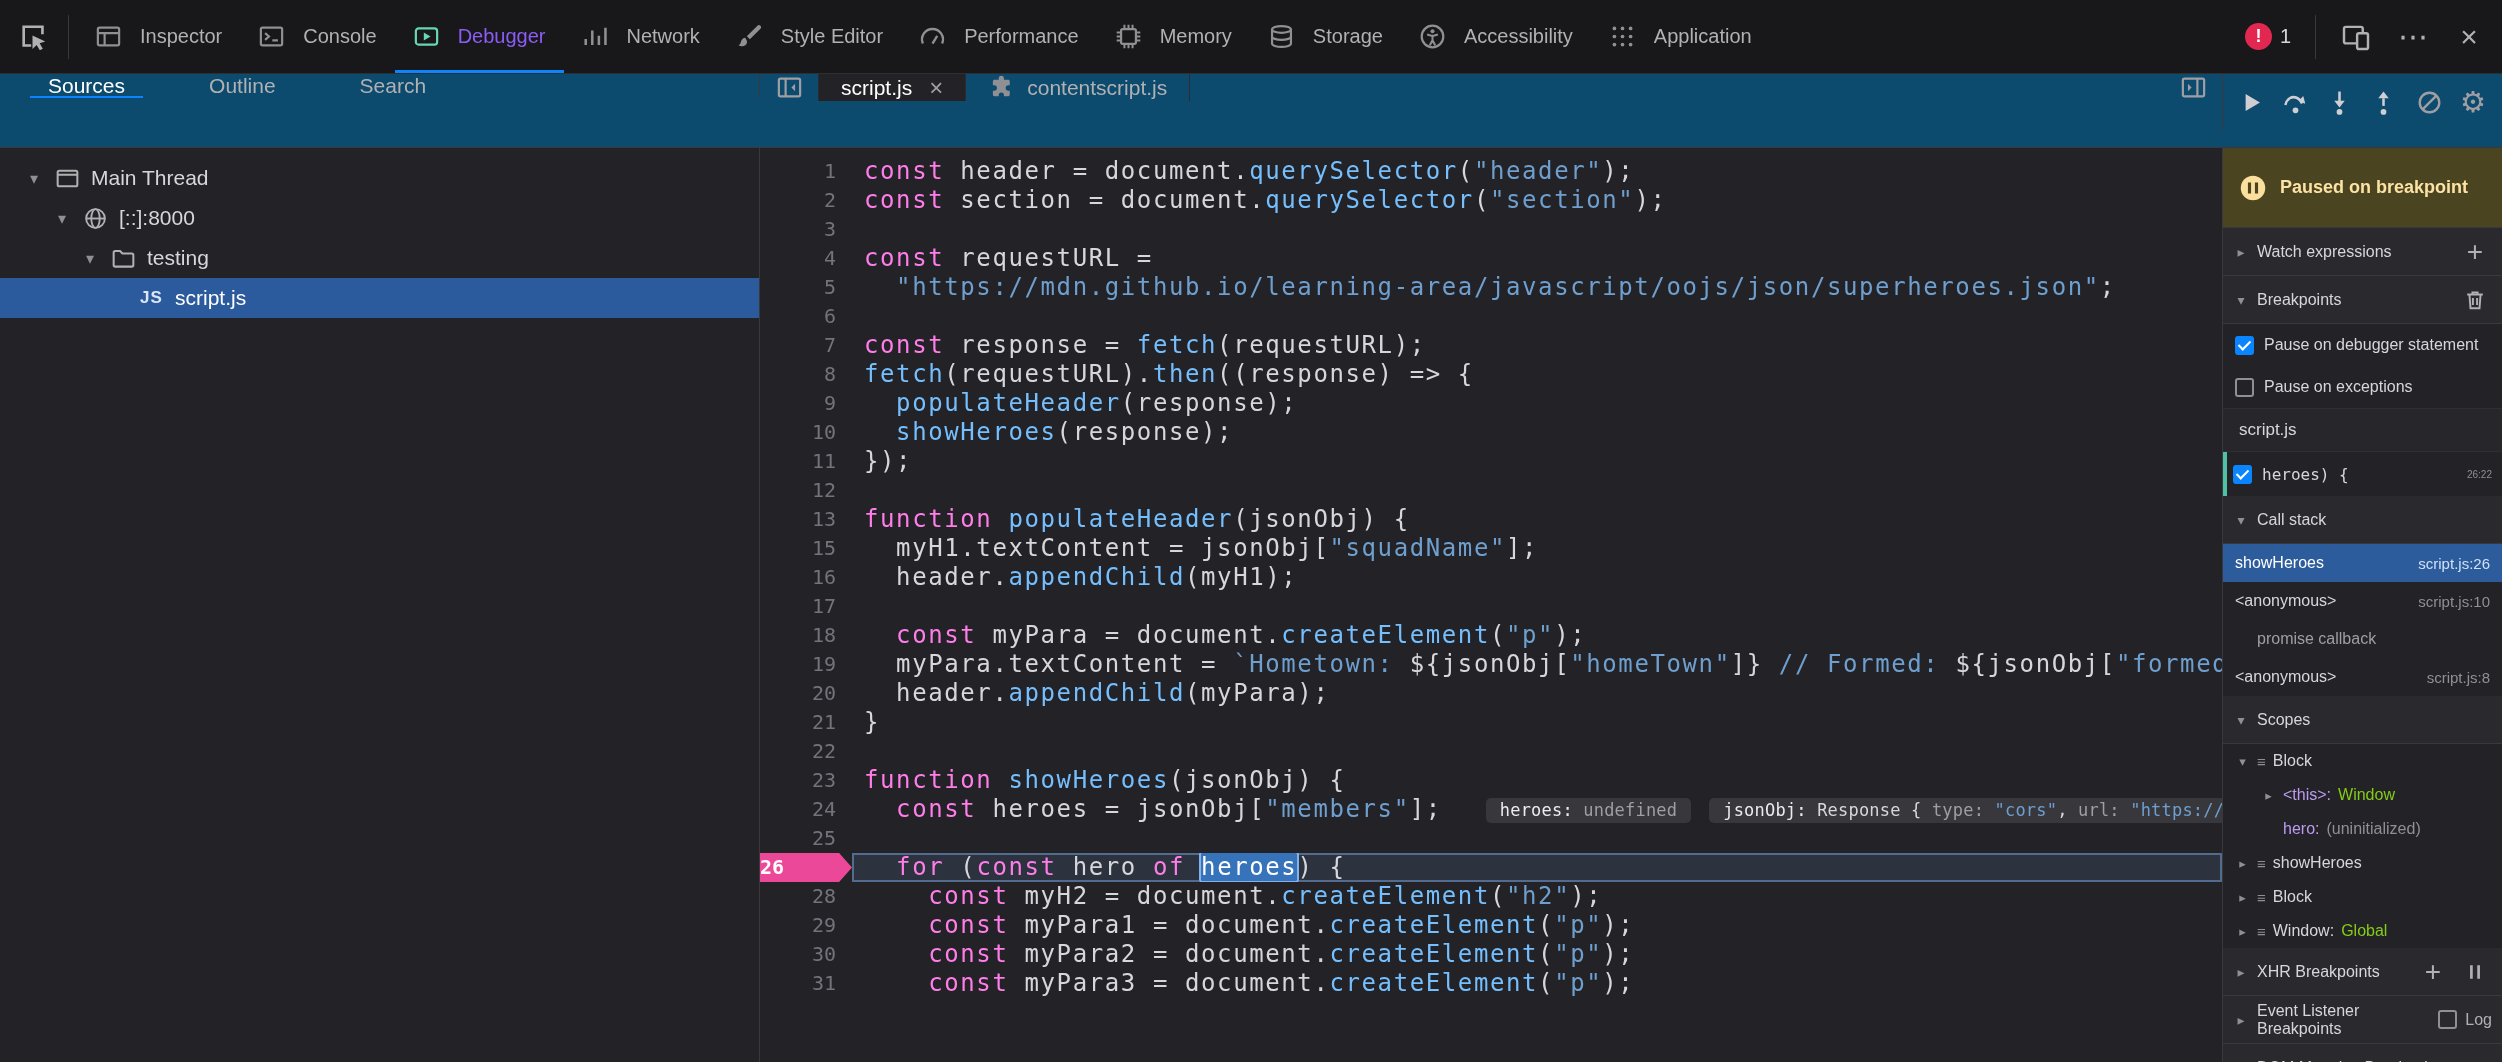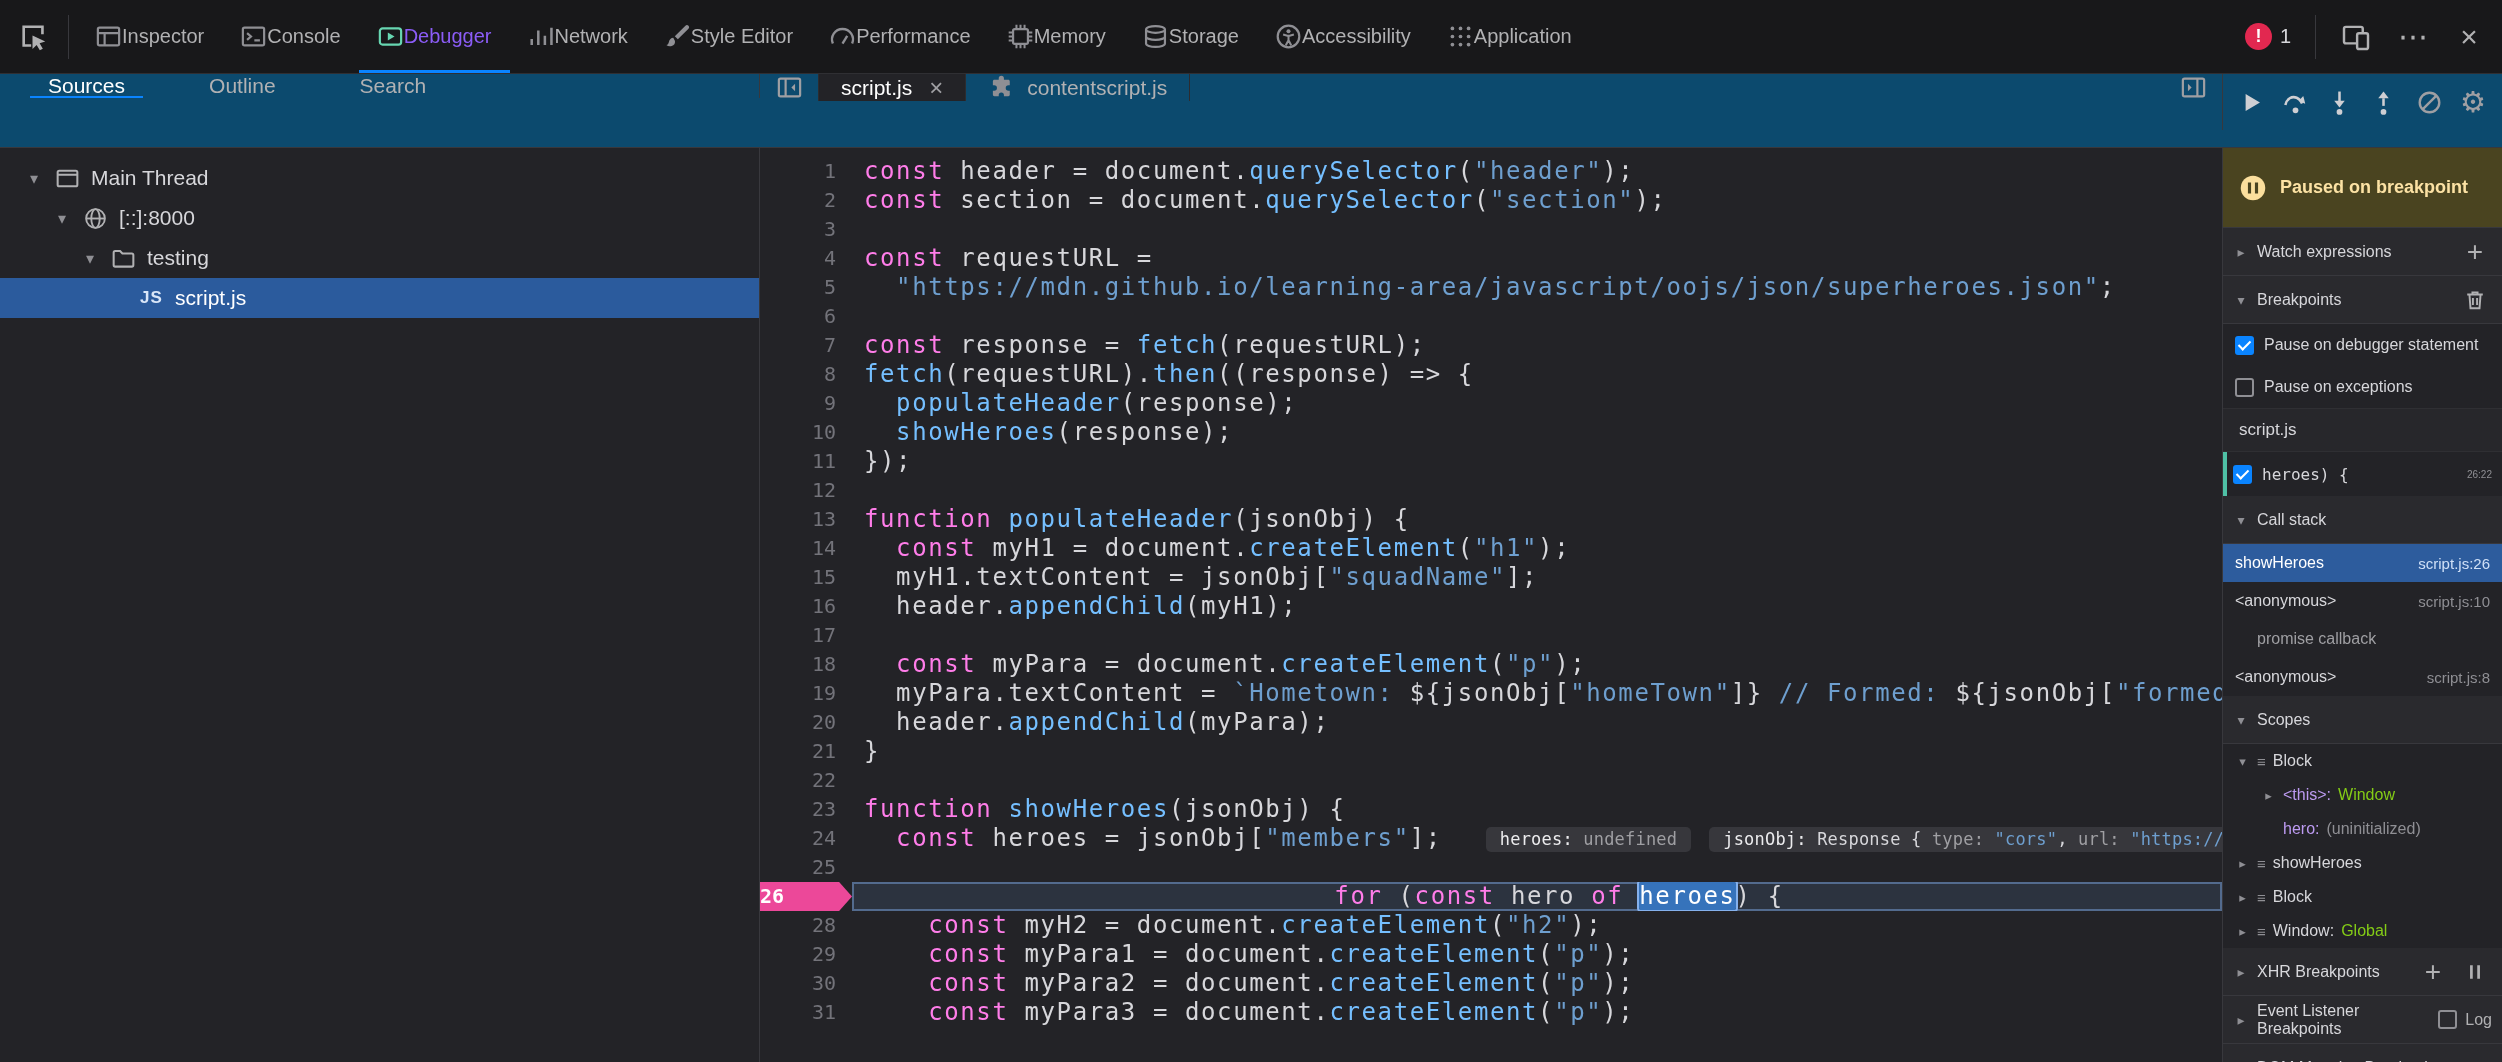--- a/index.html
+++ b/index.html
@@ -13,21 +13,21 @@
   .icon svg{width:100%;height:100%;}
   .txt-icon{font-size:26px;line-height:1;color:inherit;}
   .vsep{width:1px;height:44px;background:#38383d;margin:0 8px;flex:0 0 auto;}
   button{background:none;border:none;padding:0;margin:0;color:inherit;font:inherit;cursor:default;}
 
   
   .toolbox-bar{height:74px;flex:0 0 74px;background:#18181a;border-bottom:1px solid #2f2f33;display:flex;align-items:center;padding:0 8px;}
   .icon-btn{width:52px;height:60px;display:flex;align-items:center;justify-content:center;color:#b1b1b3;}
   .icon-btn .icon{width:30px;height:30px;color:#b1b1b3;}
   .toolbox-tabs{display:flex;align-items:stretch;height:100%;}
-  .tbx-tab{display:flex;align-items:center;gap:0;padding:0 18px;color:#b1b1b3;position:relative;}
+  .tbx-tab{display:flex;align-items:center;gap:18px;padding:0 18px;color:#b1b1b3;position:relative;}
   .tbx-tab .icon{width:27px;height:27px;}
   .tbx-tab.active{color:#8b5cf6;}
   .tbx-tab.active .icon{color:#67d6b1;}
   .tbx-tab.active::after{content:"";position:absolute;left:0;right:0;bottom:0;height:3px;background:#0a84ff;}
   .toolbar-right{margin-left:auto;display:flex;align-items:center;gap:6px;}
   .err-badge{display:flex;align-items:center;gap:8px;padding:0 10px;color:#d7d7db;}
   .err-circle{width:27px;height:27px;border-radius:50%;background:#e22850;color:#fff;display:inline-flex;align-items:center;justify-content:center;font-weight:bold;font-size:18px;}
   .glyph-btn{width:50px;height:60px;display:flex;align-items:center;justify-content:center;color:#b1b1b3;font-size:30px;}
 
   
@@ -65,21 +65,21 @@
   .editor{flex:1;min-width:0;background:#232327;padding-top:9px;overflow:hidden;font-family:"DejaVu Sans Mono",monospace;}
   .code-line{display:flex;height:29px;line-height:29px;white-space:pre;align-items:stretch;}
   .ln{width:92px;flex:0 0 92px;text-align:right;padding-right:16px;color:#73737a;font-size:20px;}
   .code{flex:1;padding-left:12px;font-size:24px;letter-spacing:1.6px;min-width:0;overflow:hidden;}
   .tok-k{color:#ff7de9;}
   .tok-f{color:#75bfff;}
   .tok-s{color:#6e9fcf;}
   .tok-p{color:#d7d7db;}
   .tok-m{color:#9f9fa3;}
   .tok-w{background:#3673bb;box-shadow:0 0 0 2px #85b1ed;border-radius:2px;color:#fff;}
-  .code-line.paused .code{background:rgba(110,159,235,0.13);box-shadow:inset 0 0 0 2px rgba(130,175,240,0.45);text-align:center;}
+  .code-line.paused .code{background:rgba(110,159,235,0.13);box-shadow:inset 0 0 0 2px rgba(130,175,240,0.45);}
   .code-line.paused .ln{background:#ec4899;color:#fff;clip-path:polygon(0 0,86% 0,100% 50%,86% 100%,0 100%);text-align:left;padding-right:22px;font-weight:bold;}
   .pill{display:inline-block;margin-left:44px;background:#37373c;border-radius:5px;padding:0 14px;font-size:17px;letter-spacing:0.2px;line-height:25px;vertical-align:middle;white-space:pre;}
   .pill + .pill{margin-left:18px;}
   .pill-label{color:#ececee;}
 
   
   .right-panel{width:280px;flex:0 0 280px;border-left:1px solid #38383d;background:#232327;display:flex;flex-direction:column;overflow:hidden;font-size:16px;}
   .right-panel > *{flex:0 0 auto;}
   .paused-box{height:80px;background:#4a4420;color:#fce2a4;display:flex;align-items:center;gap:13px;padding:0 16px;font-weight:bold;font-size:18px;border-bottom:1px solid #38383d;}
   .paused-box .icon{width:28px;height:28px;color:#fbdf9d;}
@@ -398,21 +398,20 @@
         <div class="code-line"><span class="ln">4</span><span class="code"><span class="tok-k">const</span><span class="tok-p"> requestURL =</span></span></div>
         <div class="code-line"><span class="ln">5</span><span class="code"><span class="tok-p">  </span><span class="tok-s">"https://mdn.github.io/learning-area/javascript/oojs/json/superheroes.json"</span><span class="tok-p">;</span></span></div>
         <div class="code-line"><span class="ln">6</span><span class="code"></span></div>
         <div class="code-line"><span class="ln">7</span><span class="code"><span class="tok-k">const</span><span class="tok-p"> response = </span><span class="tok-f">fetch</span><span class="tok-p">(requestURL);</span></span></div>
         <div class="code-line"><span class="ln">8</span><span class="code"><span class="tok-f">fetch</span><span class="tok-p">(requestURL).</span><span class="tok-f">then</span><span class="tok-p">((response) =&gt; {</span></span></div>
         <div class="code-line"><span class="ln">9</span><span class="code"><span class="tok-p">  </span><span class="tok-f">populateHeader</span><span class="tok-p">(response);</span></span></div>
         <div class="code-line"><span class="ln">10</span><span class="code"><span class="tok-p">  </span><span class="tok-f">showHeroes</span><span class="tok-p">(response);</span></span></div>
         <div class="code-line"><span class="ln">11</span><span class="code"><span class="tok-p">});</span></span></div>
         <div class="code-line"><span class="ln">12</span><span class="code"></span></div>
         <div class="code-line"><span class="ln">13</span><span class="code"><span class="tok-k">function</span><span class="tok-p"> </span><span class="tok-f">populateHeader</span><span class="tok-p">(jsonObj) {</span></span></div>
-        <div class="code-line"><span class="ln">14</span><span class="code"><span class="tok-p">  </span><span class="tok-k">const</span><span class="tok-p"> myH1 = document.</span><span class="tok-f">createElement</span><span class="tok-p">(</span><span class="tok-s">"h1"</span><span class="tok-p">);</span></span></div>
         <div class="code-line"><span class="ln">15</span><span class="code"><span class="tok-p">  myH1.textContent = jsonObj[</span><span class="tok-s">"squadName"</span><span class="tok-p">];</span></span></div>
         <div class="code-line"><span class="ln">16</span><span class="code"><span class="tok-p">  header.</span><span class="tok-f">appendChild</span><span class="tok-p">(myH1);</span></span></div>
         <div class="code-line"><span class="ln">17</span><span class="code"></span></div>
         <div class="code-line"><span class="ln">18</span><span class="code"><span class="tok-p">  </span><span class="tok-k">const</span><span class="tok-p"> myPara = document.</span><span class="tok-f">createElement</span><span class="tok-p">(</span><span class="tok-s">"p"</span><span class="tok-p">);</span></span></div>
         <div class="code-line"><span class="ln">19</span><span class="code"><span class="tok-p">  myPara.textContent = </span><span class="tok-s">`Hometown: </span><span class="tok-p">${jsonObj[</span><span class="tok-s">"homeTown"</span><span class="tok-p">]}</span><span class="tok-s"> // Formed: </span><span class="tok-p">${jsonObj[</span><span class="tok-s">"formed"</span></span></div>
         <div class="code-line"><span class="ln">20</span><span class="code"><span class="tok-p">  header.</span><span class="tok-f">appendChild</span><span class="tok-p">(myPara);</span></span></div>
         <div class="code-line"><span class="ln">21</span><span class="code"><span class="tok-p">}</span></span></div>
         <div class="code-line"><span class="ln">22</span><span class="code"></span></div>
         <div class="code-line"><span class="ln">23</span><span class="code"><span class="tok-k">function</span><span class="tok-p"> </span><span class="tok-f">showHeroes</span><span class="tok-p">(jsonObj) {</span></span></div>
         <div class="code-line"><span class="ln">24</span><span class="code"><span class="tok-p">  </span><span class="tok-k">const</span><span class="tok-p"> heroes = jsonObj[</span><span class="tok-s">"members"</span><span class="tok-p">];</span><span class="pill"><span class="pill-label">heroes: </span><span class="tok-m">undefined</span></span><span class="pill"><span class="pill-label">jsonObj: </span><span class="tok-p">Response { </span><span class="tok-m">type: </span><span class="tok-s">"cors"</span><span class="tok-p">, </span><span class="tok-m">url: </span><span class="tok-s">"https://mdn.github.io/le"</span></span></span></div>

